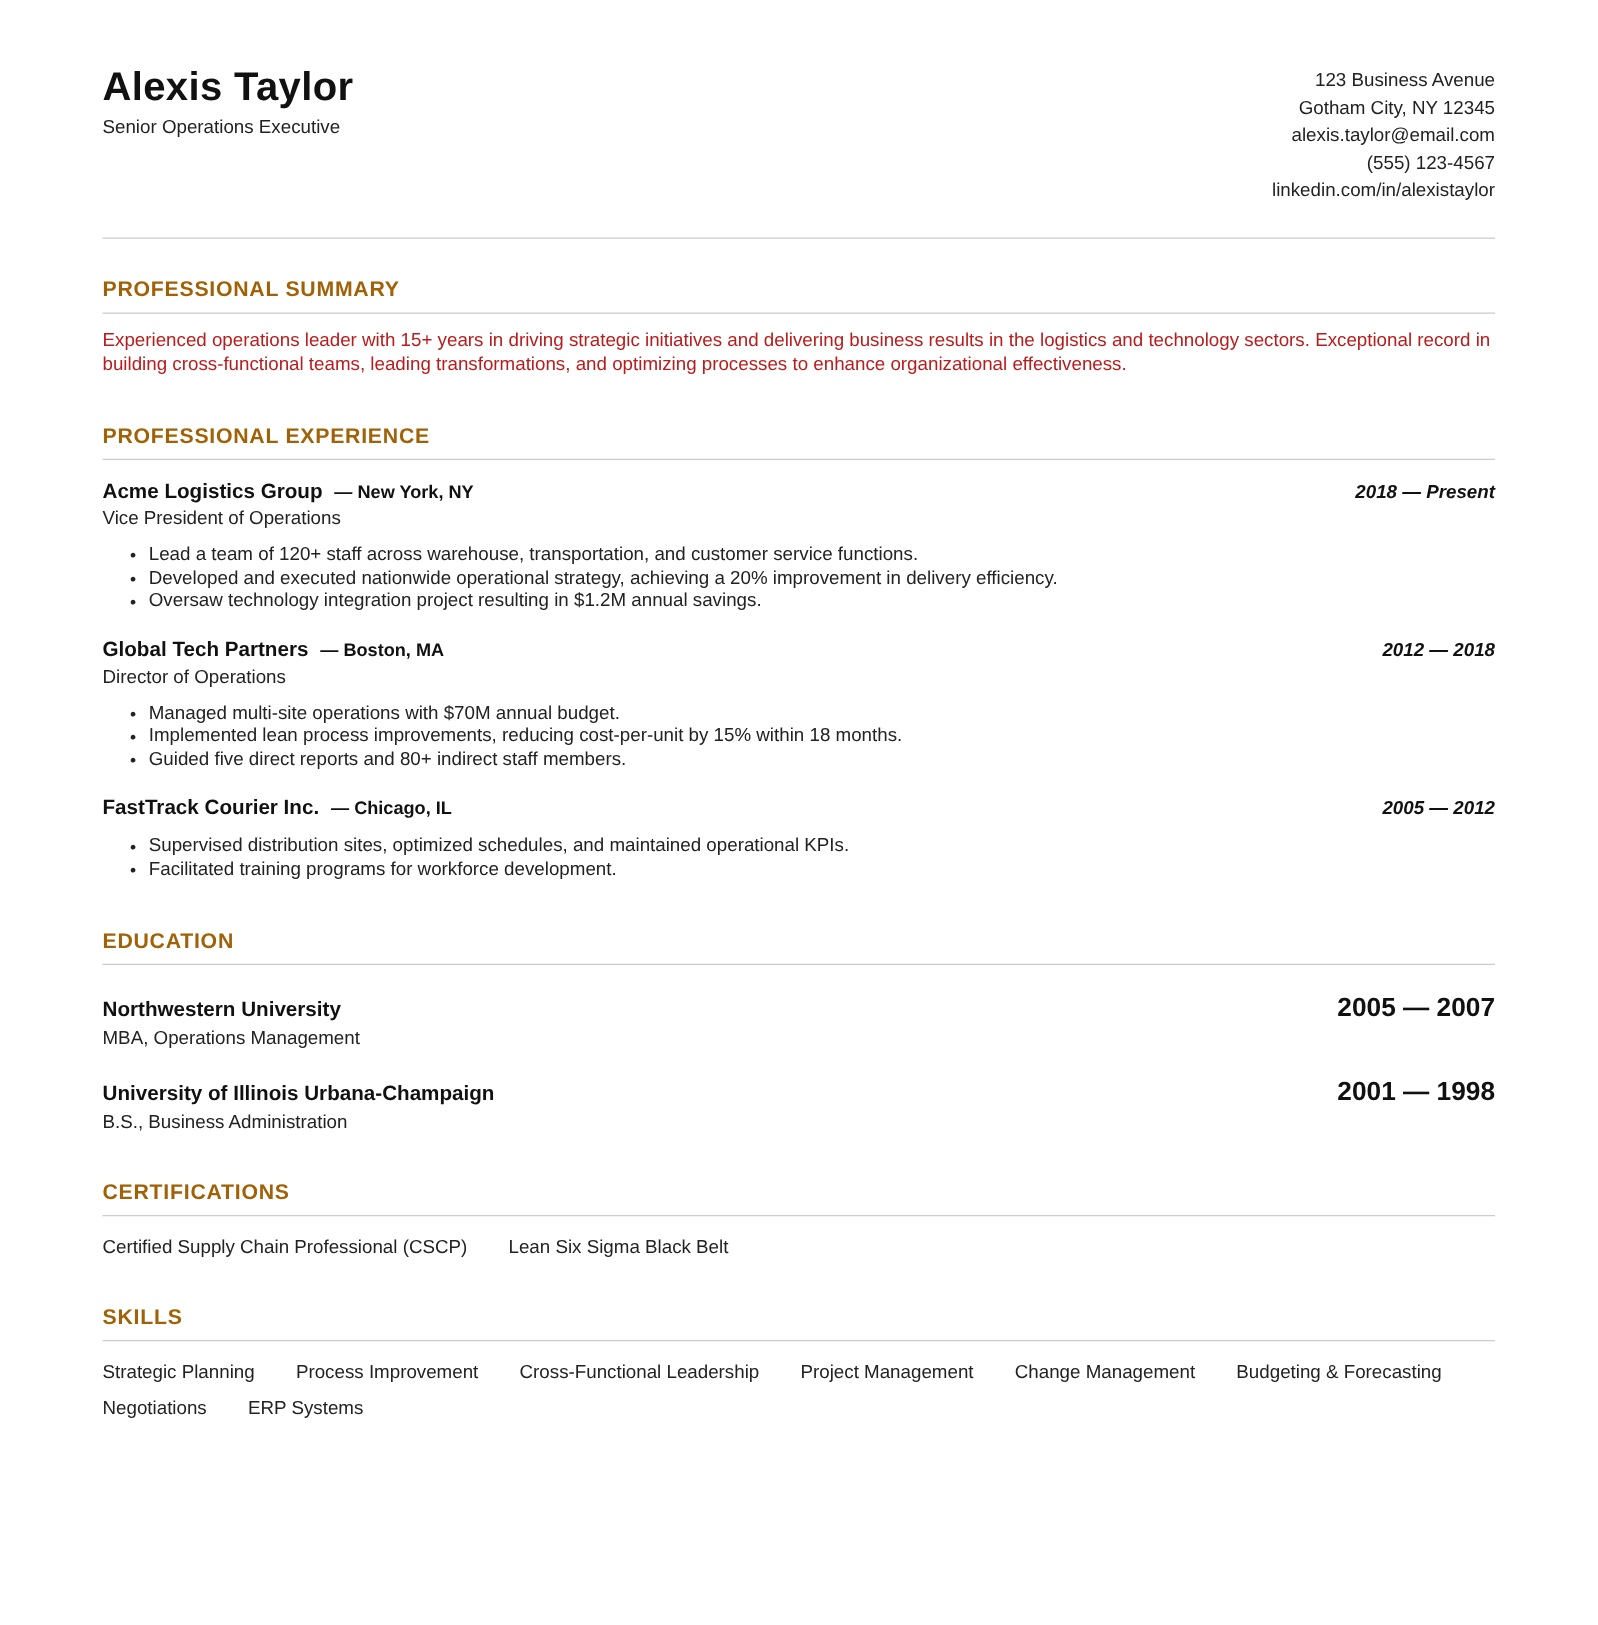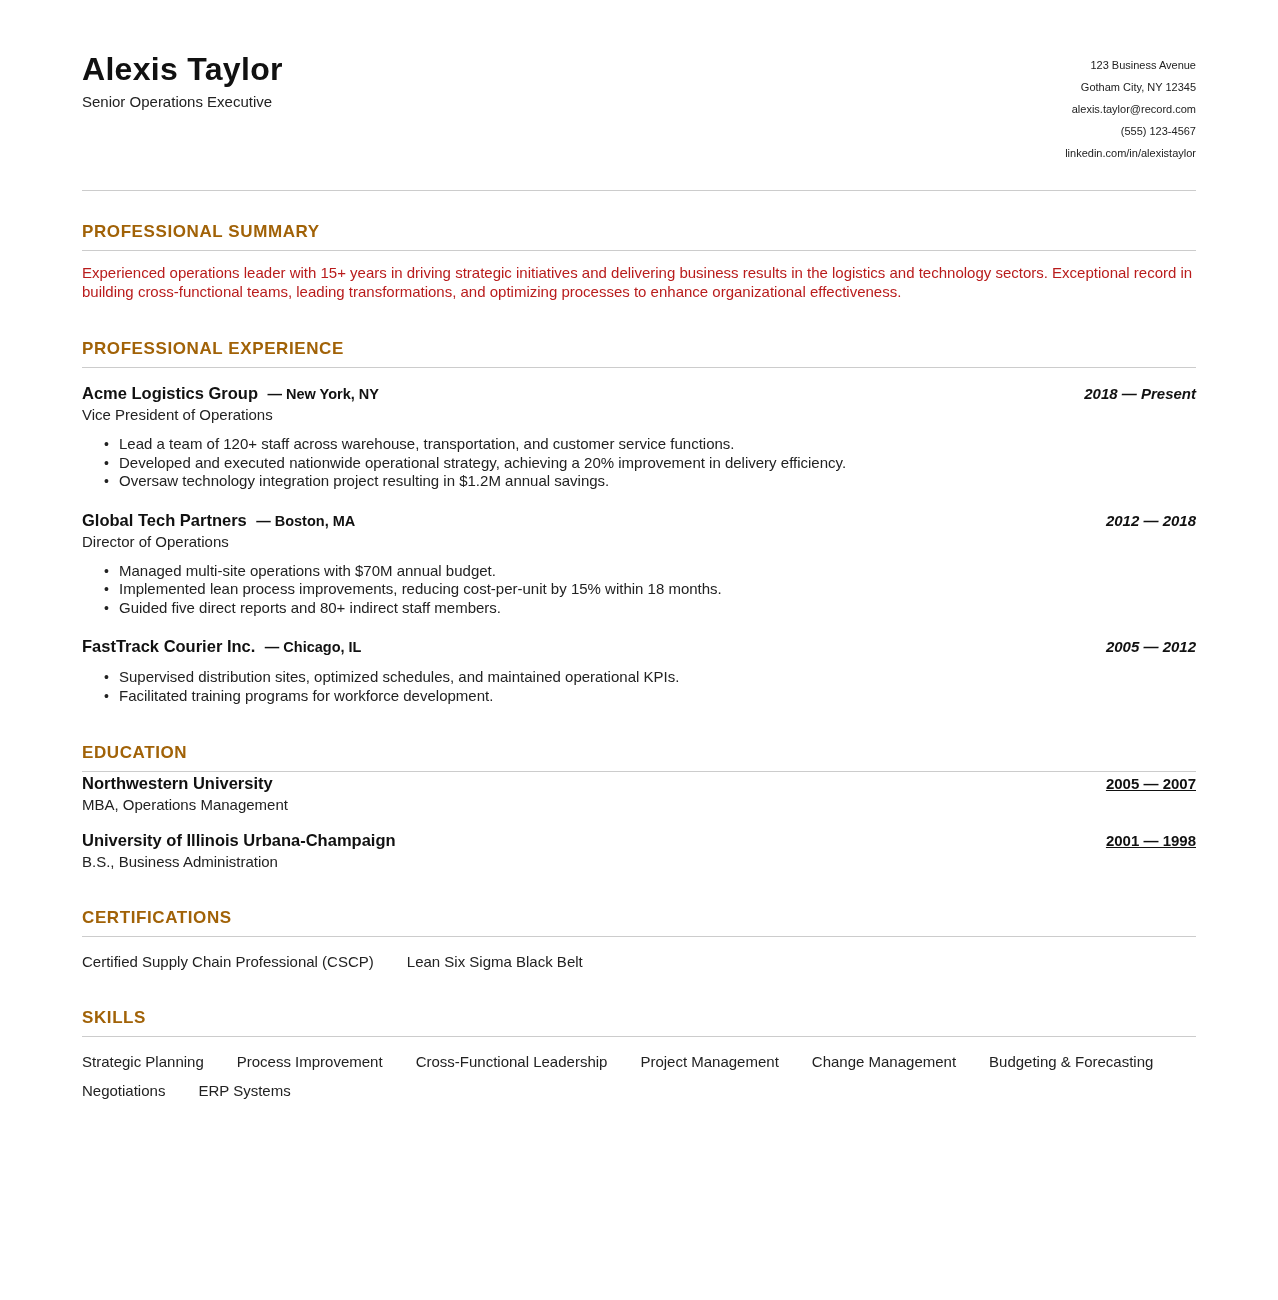--- a/index.html
+++ b/index.html
@@ -30,21 +30,21 @@
     line-height: 1.1;
     letter-spacing: 0.3px;
   }
   .person-title {
     margin-top: 6px;
     font-size: 15px;
     color: #222222;
   }
   .contact-block {
     text-align: right;
-    font-size: 11px;
+    font-size: 15px;
     line-height: 22px;
     color: #222222;
     padding-top: 2px;
   }
 
   
   section { margin-top: 38px; }
   section.first { margin-top: 31px; }
   h2.section-heading {
     font-size: 17px;
@@ -103,37 +103,36 @@
     color: #222222;
   }
   ul.bullets li::before {
     content: "•";
     position: absolute;
     left: -15px;
     font-size: 14px;
   }
 
   
-  .school-entry { margin-top: 2px; margin-bottom: 18px; }
+  .school-entry { margin-top: 23px; margin-bottom: 18px; }
   .school-header {
     display: flex;
     justify-content: space-between;
     align-items: baseline;
   }
   .school-name {
     font-size: 16.5px;
     font-weight: bold;
     color: #111111;
   }
   .school-dates {
-    font-size: 15px;
+    font-size: 21px;
     font-weight: bold;
     color: #111111;
     white-space: nowrap;
-    text-decoration: underline;
   }
   .school-degree {
     margin-top: 3px;
     font-size: 15px;
     color: #222222;
   }
 
   
   .chip-row {
     margin-top: 16px;
@@ -155,21 +154,21 @@
     <div class="identity">
       <h1 class="person-name">Alexis Taylor</h1>
       <div class="person-title">Senior Operations Executive</div>
     </div>
     <div class="contact-block">
 
         <div class="contact-line">123 Business Avenue</div>
 
         <div class="contact-line">Gotham City, NY 12345</div>
 
-        <div class="contact-line">alexis.taylor@record.com</div>
+        <div class="contact-line">alexis.taylor@email.com</div>
 
         <div class="contact-line">(555) 123-4567</div>
 
         <div class="contact-line">linkedin.com/in/alexistaylor</div>
 
     </div>
   </header>
 
   <section class="first">
     <h2 class="section-heading">PROFESSIONAL SUMMARY</h2>

